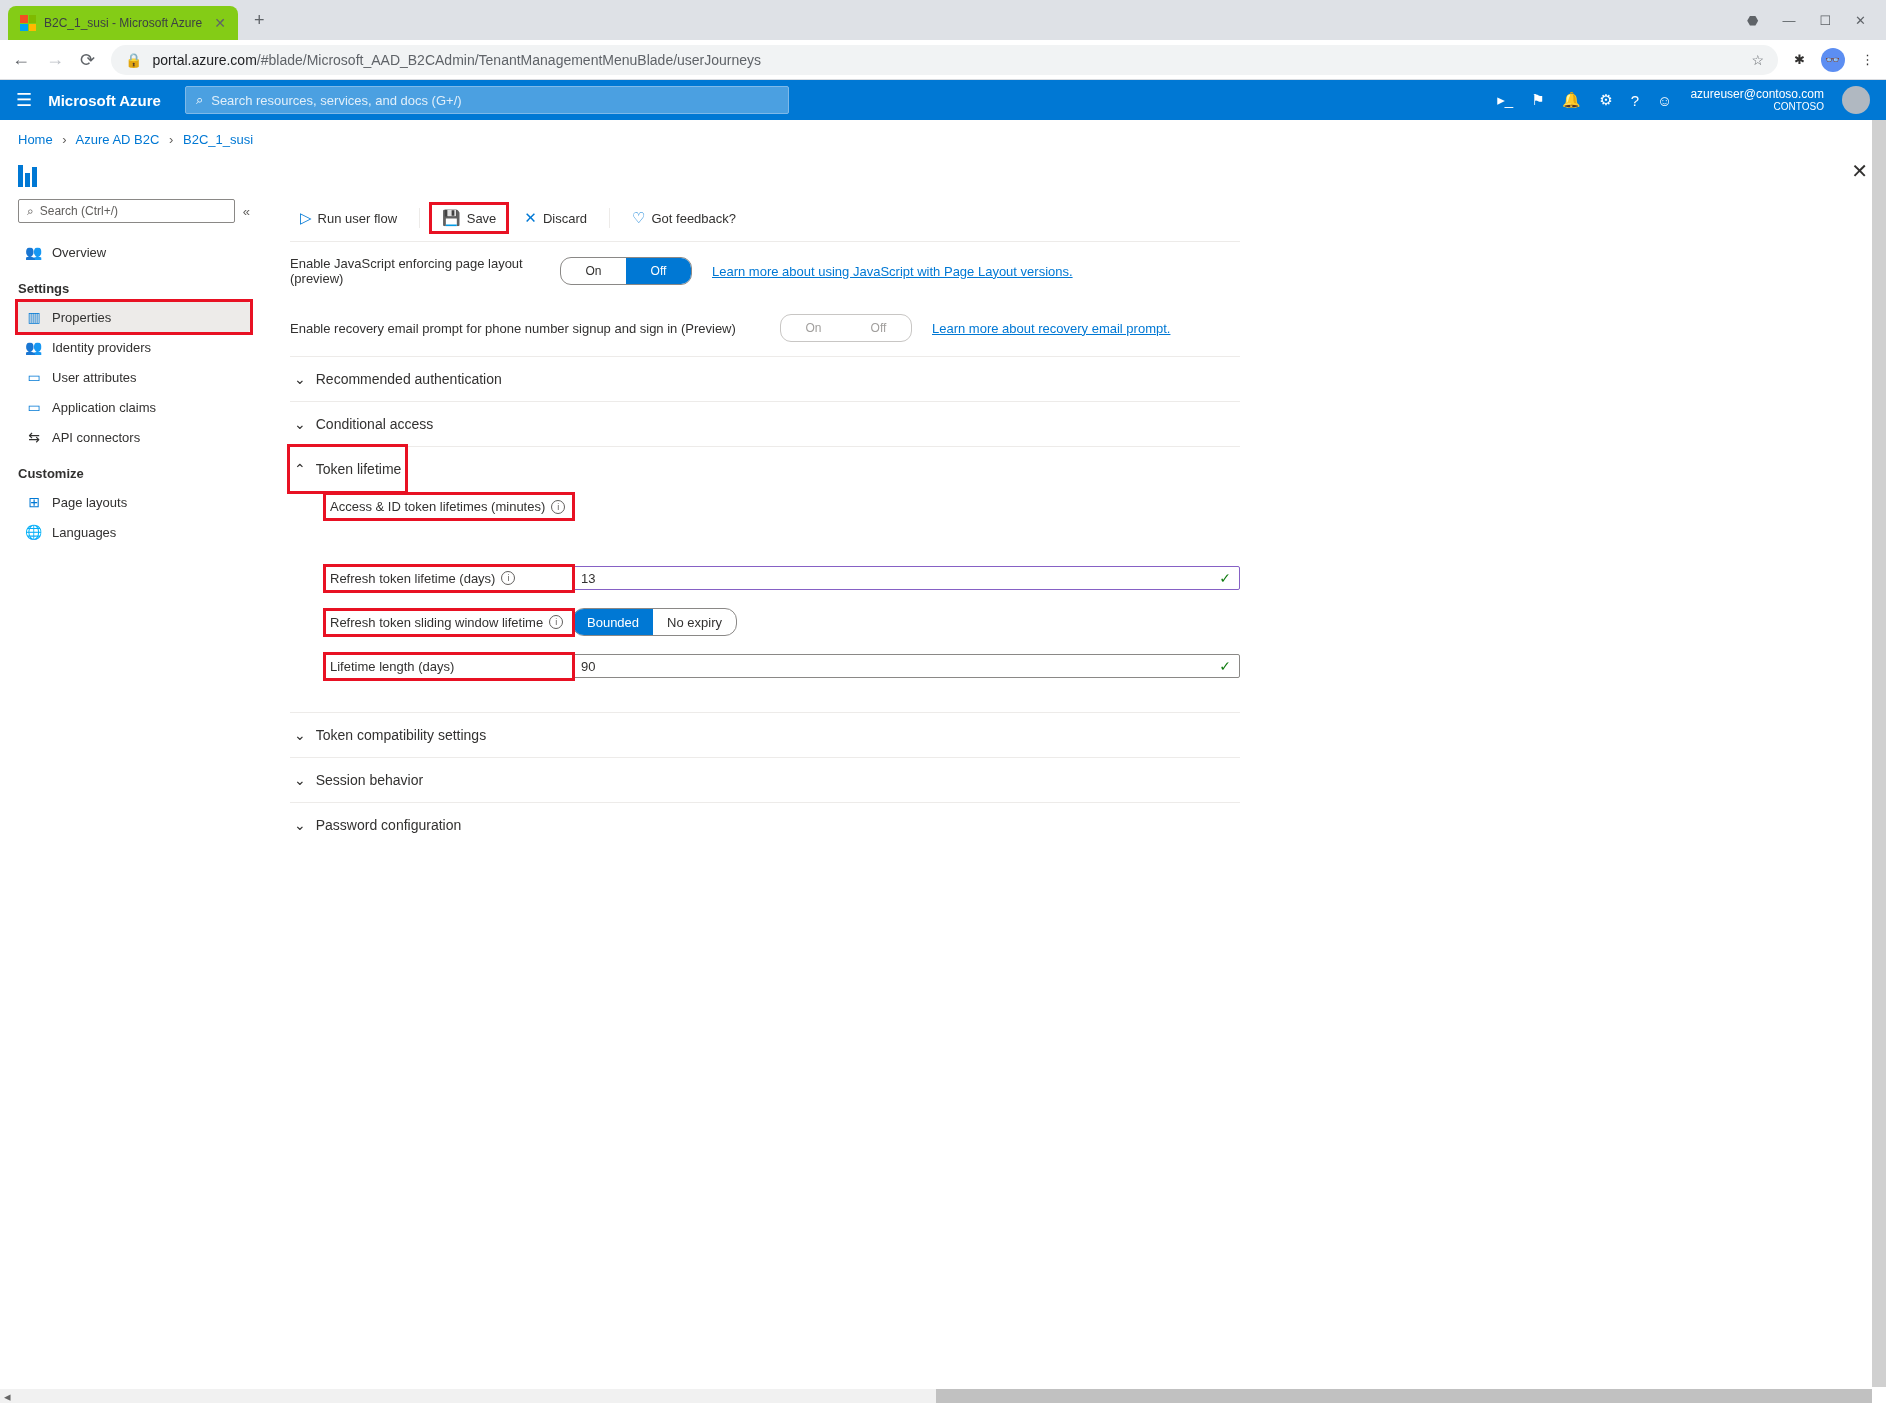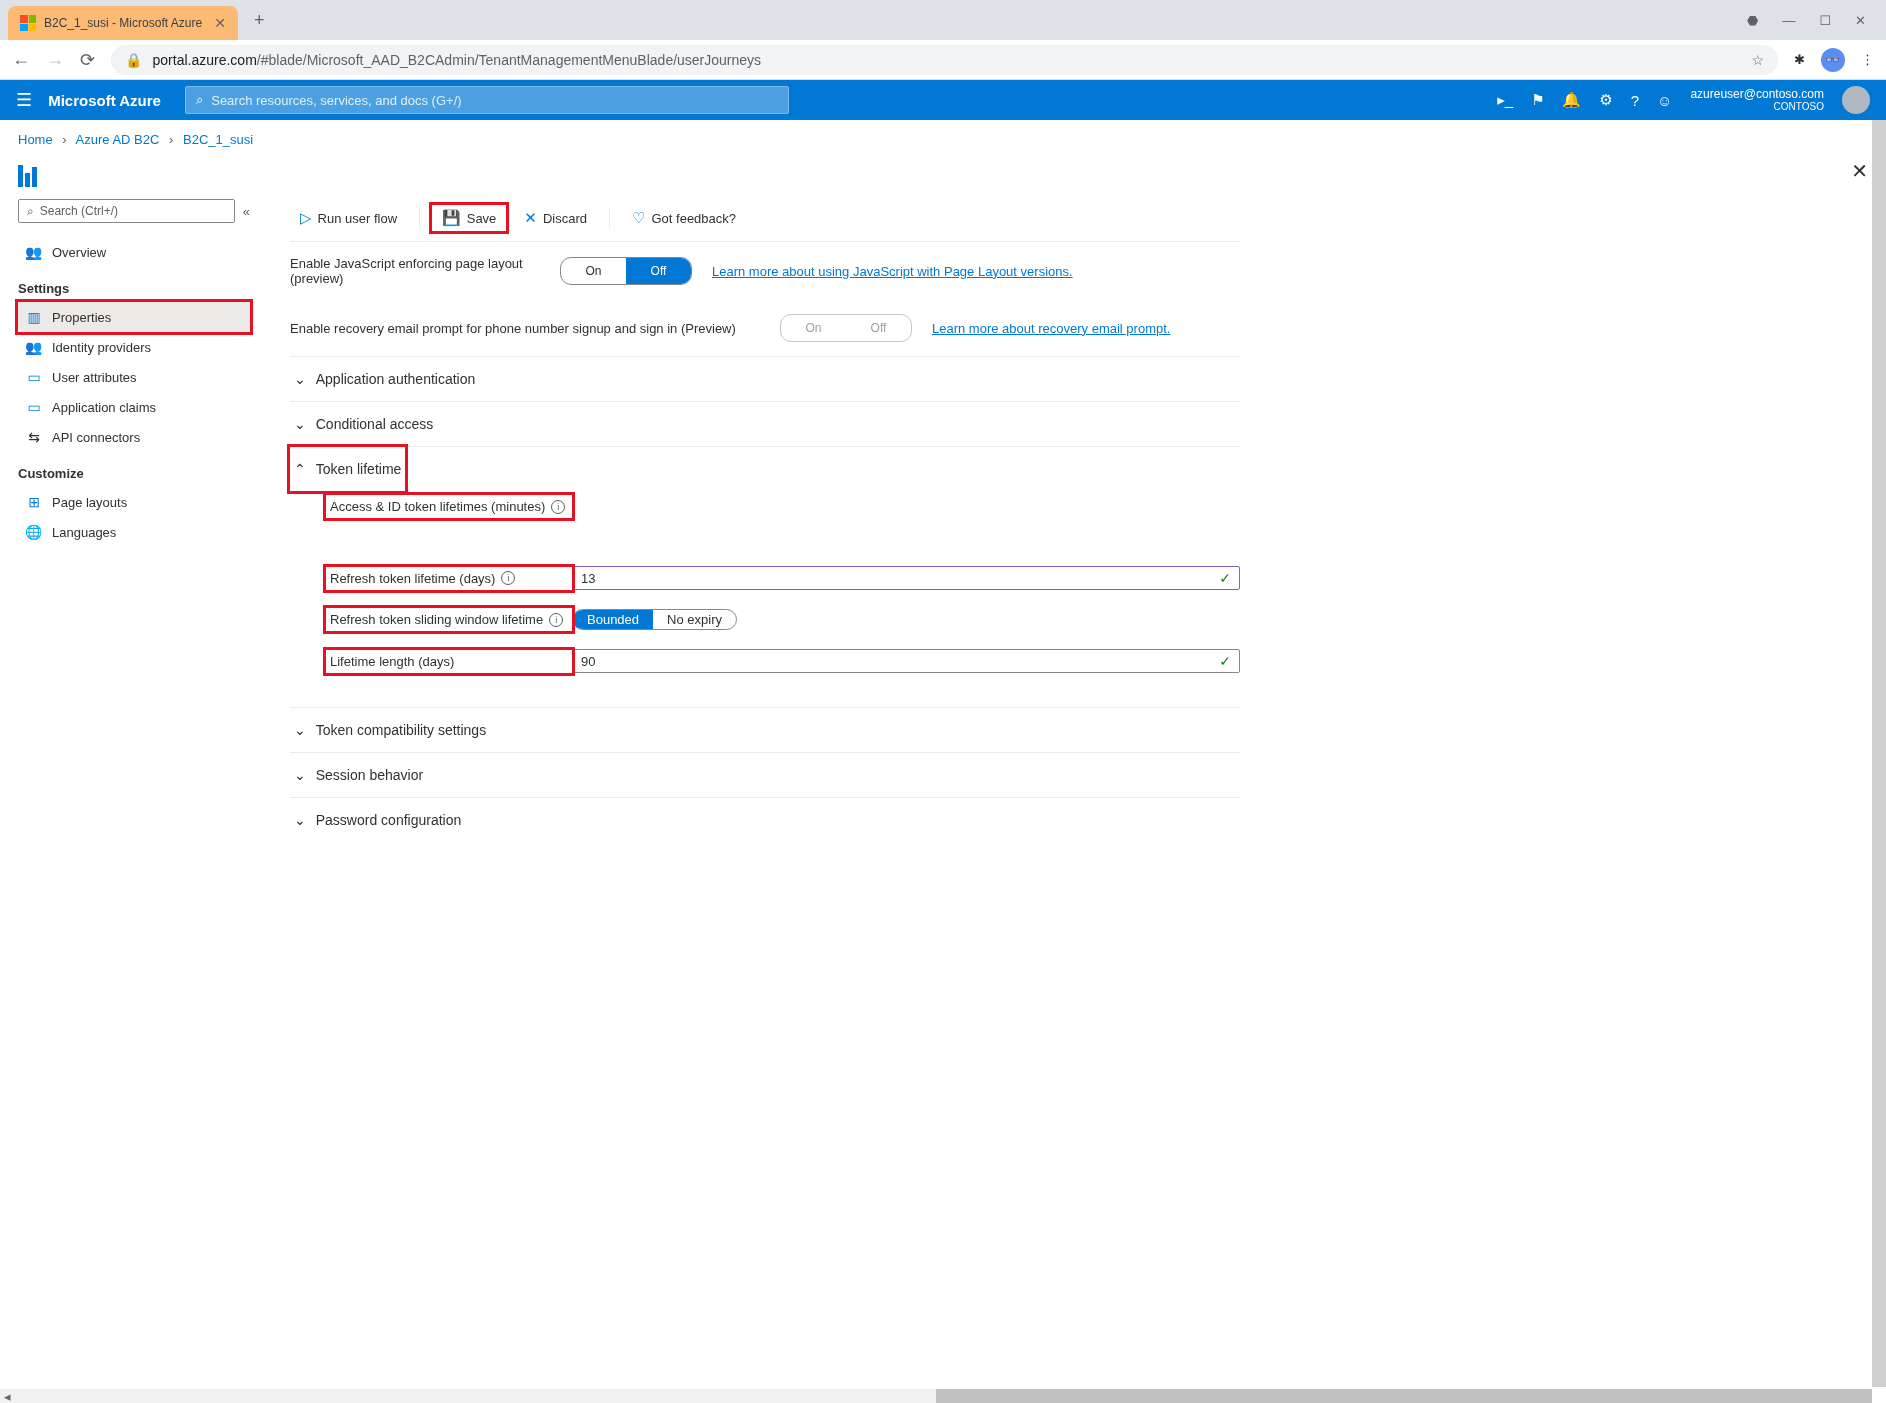--- a/index.html
+++ b/index.html
@@ -1,21 +1,21 @@
 <!DOCTYPE html>
 <html><head>
 <meta charset="utf-8">
 <style>
 * { margin: 0; padding: 0; box-sizing: border-box; font-family: 'Segoe UI', Tahoma, sans-serif; }
 body { background: #fff; font-size: 13px; color: #323130; overflow-x: hidden; }
 
 
 .browser-chrome { background: #dee1e6; }
 .tab-bar { display: flex; align-items: center; height: 40px; padding-left: 8px; }
-.tab { display: flex; align-items: center; background: #fdba74; height: 34px; padding: 0 12px; border-radius: 8px 8px 0 0; margin-top: 6px; min-width: 230px; gap: 8px; }
+.tab { display: flex; align-items: center; background: #84cc16; height: 34px; padding: 0 12px; border-radius: 8px 8px 0 0; margin-top: 6px; min-width: 230px; gap: 8px; }
 .tab-favicon { width: 16px; height: 16px; display: grid; grid-template-columns: 1fr 1fr; grid-template-rows: 1fr 1fr; gap: 1px; }
 .tab-favicon span:nth-child(1){background:#f25022;} .tab-favicon span:nth-child(2){background:#7fba00;} .tab-favicon span:nth-child(3){background:#00a4ef;} .tab-favicon span:nth-child(4){background:#ffb900;}
 .tab-title { font-size: 12px; color: #3c4043; flex: 1; }
 .tab-close { font-size: 14px; color: #5f6368; cursor: pointer; }
 .new-tab { font-size: 18px; color: #5f6368; margin-left: 16px; cursor: pointer; }
 .window-controls { margin-left: auto; display: flex; gap: 24px; padding-right: 20px; color: #5f6368; }
 .window-controls span { cursor: pointer; font-size: 13px; }
 .addr-bar { background: #fff; display: flex; align-items: center; height: 40px; padding: 0 12px; gap: 16px; border-bottom: 1px solid #dadce0; }
 .nav-btn { font-size: 18px; color: #5f6368; cursor: pointer; }
 .url-box { flex: 1; background: #f1f3f4; border-radius: 20px; height: 30px; display: flex; align-items: center; padding: 0 14px; gap: 10px; color: #5f6368; font-size: 14px; }
@@ -87,21 +87,21 @@
 .section { border-top: 1px solid #edebe9; }
 .section-head { display: flex; align-items: center; gap: 10px; padding: 14px 4px; cursor: pointer; font-size: 14px; }
 .section-body { padding: 4px 0 16px 36px; }
 .form-row { display: flex; align-items: center; margin-bottom: 18px; }
 .form-label { width: 246px; font-size: 13px; display: flex; align-items: center; gap: 6px; }
 .info-ico { width: 14px; height: 14px; border: 1px solid #605e5c; border-radius: 50%; display: inline-flex; align-items: center; justify-content: center; font-size: 9px; color: #605e5c; }
 .form-input { flex: 1; border: 1px solid #605e5c; border-radius: 2px; height: 24px; padding: 0 8px; font-size: 13px; display: flex; align-items: center; justify-content: space-between; }
 .form-input.valid { border-color: #8a8886; }
 .check-ico { color: #107c10; font-size: 14px; }
 
-.pill-group { border: 1px solid #8a8886; border-radius: 12px; display: flex; overflow: hidden; font-size: 13px; height: 21px; }
+.pill-group { border: 1px solid #8a8886; border-radius: 12px; display: flex; overflow: hidden; font-size: 13px; height: 28px; }
 .pill { padding: 0 14px; display: flex; align-items: center; }
 .pill.active { background: #0078d4; color: #fff; }
 .hl-box { position: relative; }
 .hl-box::after { content:''; position:absolute; inset:-3px; border: 3px solid #e81123; pointer-events:none; }
 
 .scrollbar-v { position: fixed; right: 0; top: 120px; bottom: 16px; width: 14px; background: #f1f1f1; }
 .scrollbar-thumb-v { position: absolute; top: 0; width: 100%; height: 100%; background: #d0d0d0; }
 .scrollbar-h { position: fixed; bottom: 0; left: 0; right: 14px; height: 14px; background: #f1f1f1; display:flex; }
 .scrollbar-thumb-h { position: absolute; left: 50%; width: 50%; height: 100%; background: #c1c1c1; }
 </style>
@@ -269,21 +269,21 @@
       <div class="toggle toggle-disabled">
         <div class="toggle-half">On</div>
         <div class="toggle-half">Off</div>
       </div>
       <a href="#" class="learn-link">Learn more about recovery email prompt.</a>
     </div>
 
     <div class="section">
       <div class="section-head">
         <span>⌄</span>
-        <span>Application authentication</span>
+        <span>Recommended authentication</span>
       </div>
     </div>
 
     <div class="section">
       <div class="section-head">
         <span>⌄</span>
         <span>Conditional access</span>
       </div>
     </div>
 

